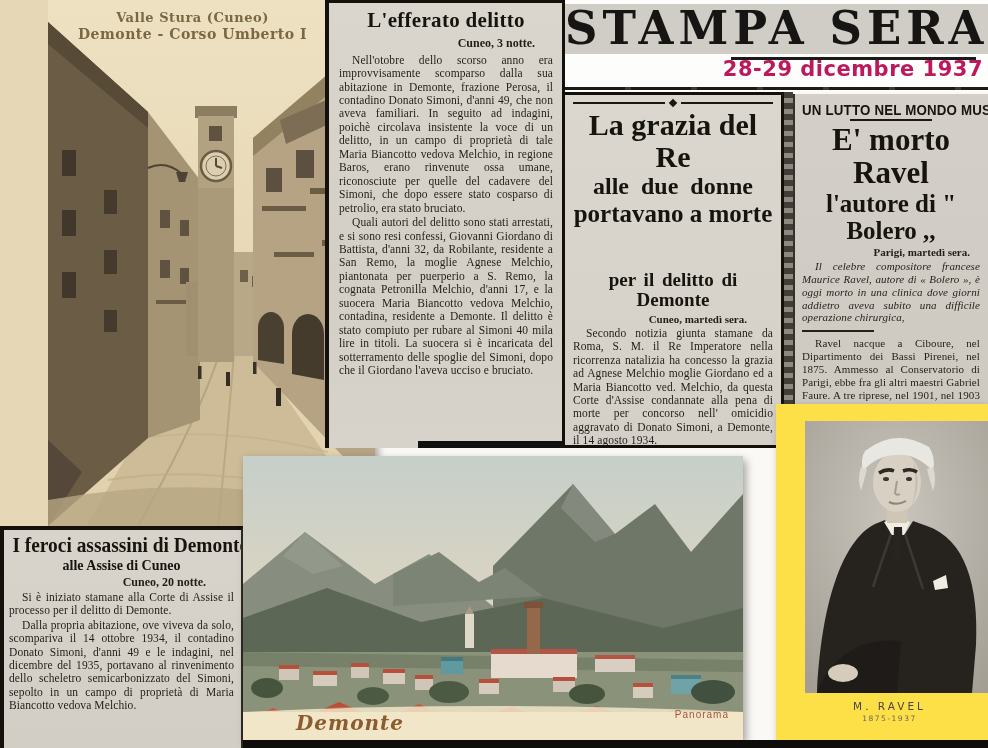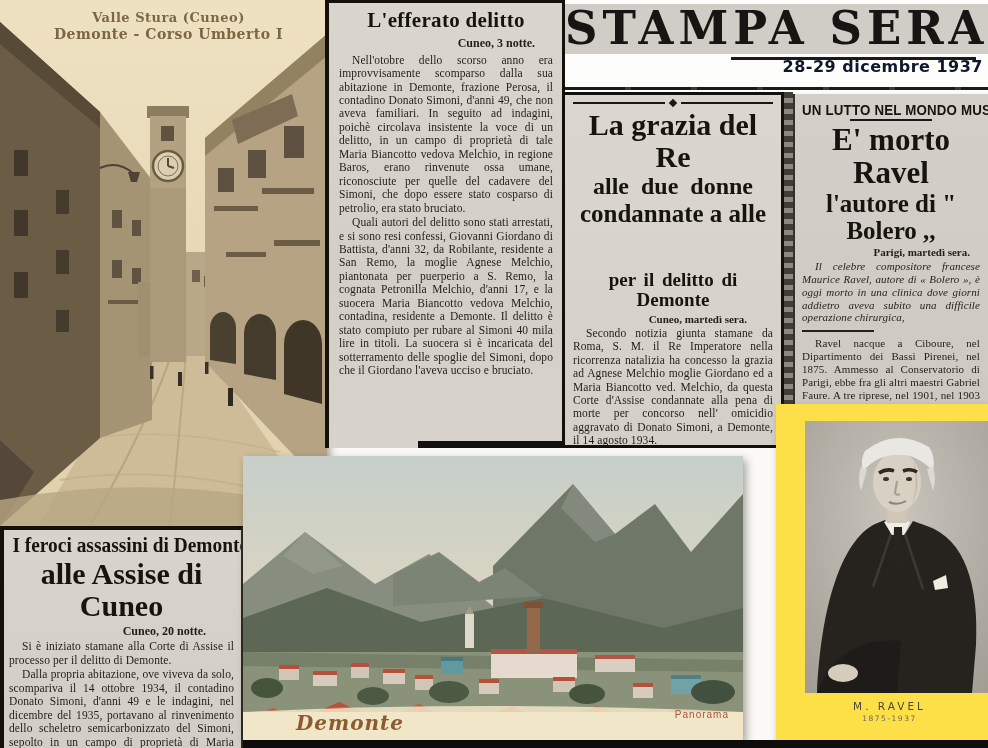--- a/index.html
+++ b/index.html
@@ -21,21 +21,21 @@
   #article-famiglia .headline{font-size:21px;letter-spacing:.3px;}
   #famiglia-endbar{position:absolute;right:0;bottom:0;width:62%;height:7px;background:#121110;}
   
   #masthead{left:565px;top:0;width:423px;height:92px;background:#fdfdfb;}
   #masthead-strip{position:absolute;left:0;top:4px;right:0;height:50px;background:#d0cdc6;}
   #masthead-title{position:absolute;left:0;top:1px;width:100%;text-align:center;
     font-family:"DejaVu Serif",serif;font-weight:bold;font-size:45px;letter-spacing:5px;
     color:#161514;transform:scaleY(1.04);white-space:nowrap;}
   #masthead-underline{position:absolute;right:12px;top:57px;width:245px;height:3px;background:#1b1a18;}
   #masthead-date{position:absolute;right:5px;top:57px;font-family:"DejaVu Sans",sans-serif;
-    font-weight:bold;font-size:16px;color:#0f172a;letter-spacing:.5px;}
+    font-weight:bold;font-size:21px;color:#be185d;letter-spacing:.5px;}
   #masthead-rule{position:absolute;left:0;right:0;top:87px;height:3px;
     background:repeating-linear-gradient(90deg,#1c1b19 0 60px,#3c3a36 60px 66px);}
   
   #article-grazia{left:562px;top:92px;width:222px;height:356px;
     border:3px solid #13100c;box-sizing:border-box;padding:4px 8px 0 8px;
     background:linear-gradient(180deg,#dbd7cf 0%,#d4d0c8 100%);}
   .ornament-row{display:flex;align-items:center;justify-content:center;margin:1px 0 3px 0;}
   .ornament-row .line{height:2px;background:#191713;flex:1;}
   .ornament-row .diamond{width:6px;height:6px;background:#191713;transform:rotate(45deg);margin:0 5px;}
   #grazia-t1{font-size:30px;}
@@ -63,24 +63,24 @@
   #ravel-separator{width:72px;height:2px;background:#24211c;margin:6px 0 5px 0;}
   #ravel-torn{position:absolute;left:0;right:0;bottom:0;height:13px;opacity:.85;
     background:repeating-linear-gradient(90deg,#77746b 0 13px,#9b978d 13px 25px);
     border-top:2px solid #55524a;}
   
   #article-assassini{left:0;top:526px;width:243px;height:222px;
     border-top:4px solid #14110d;border-left:4px solid #14110d;border-right:2px solid #2c2923;
     box-sizing:border-box;padding:5px 7px 0 5px;
     background:linear-gradient(180deg,#d8d4cc 0%,#d2cec6 100%);}
   #assassini-t1{font-size:20px;transform:scaleX(.97);transform-origin:center;white-space:nowrap;}
-  #assassini-t2{font-size:30px;margin-top:1px;}
+  #assassini-t2{font-size:14px;margin-top:1px;}
   #article-assassini .dateline{font-size:12px;margin:2px 28px 1px 0;}
   
-  #street-postcard{left:0;top:0;width:327px;height:526px;background:#e6d8b6;}
+  #street-postcard{left:0;top:0;width:327px;height:526px;background:#e6d8b6;padding-left:48px;}
   #street-caption{position:absolute;left:30px;right:20px;top:10px;text-align:center;
     color:#7b6742;font-family:"DejaVu Serif",serif;font-weight:bold;line-height:1.25;}
   #street-caption .l1{font-size:13px;letter-spacing:.5px;}
   #street-caption .l2{font-size:14px;letter-spacing:.5px;}
   
   #panorama-postcard{left:243px;top:456px;width:500px;height:285px;background:#dfe3da;}
   #panorama-caption-left{position:absolute;left:53px;bottom:6px;color:#8a5c30;
     font-family:"DejaVu Serif",serif;font-style:italic;font-weight:bold;font-size:20px;
     letter-spacing:1px;}
   #panorama-caption-right{position:absolute;right:14px;bottom:21px;color:#a5543c;
@@ -206,21 +206,21 @@
 
   <div id="article-grazia" class="piece news">
     <div class="ornament-row">
       <div class="line"></div>
       <div class="diamond"></div>
       <div class="line"></div>
     </div>
     <div class="headline">
       <div id="grazia-t1">La grazia del Re</div>
       <div id="grazia-t2">alle due donne</div>
-      <div id="grazia-t3">condannate a alle</div>
+      <div id="grazia-t3">portavano a morte</div>
       <div id="grazia-t4">per il delitto di Demonte</div>
     </div>
     <div class="dateline">Cuneo, martedì sera.</div>
     <p>Secondo notizia giunta stamane da Roma, S. M. il Re Imperatore nella ricorrenza natalizia ha concesso la grazia ad Agnese Melchio moglie Giordano ed a Maria Biancotto ved. Melchio, da questa Corte d'Assise condannate alla pena di morte per concorso nell' omicidio aggravato di Donato Simoni, a Demonte, il 14 agosto 1934.</p>
     <p>La condanna era stata giorni fa confermata dalla Cassazione.</p>
 
   </div>
 
   <div id="torn-strip" class="piece"></div>
 

